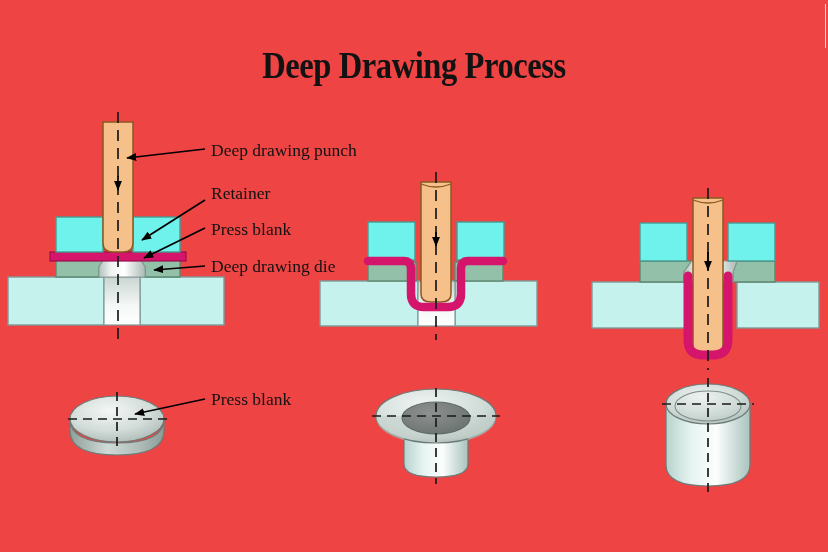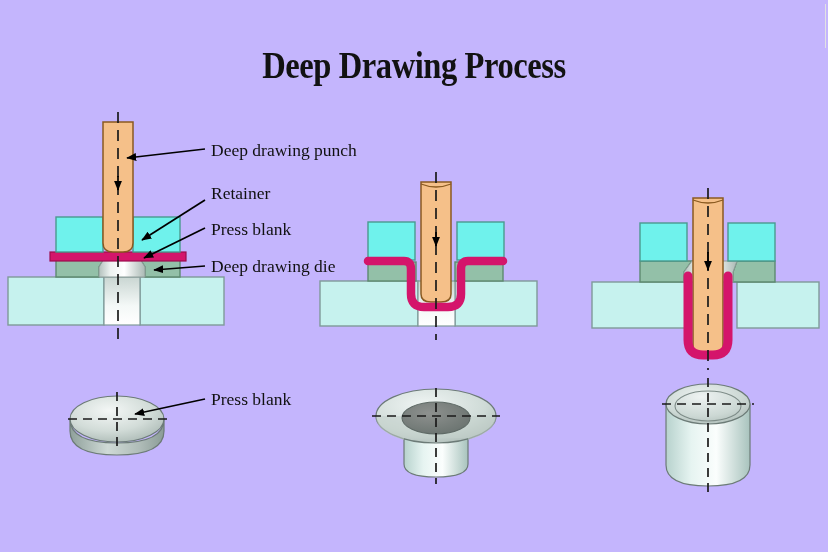--- a/index.html
+++ b/index.html
@@ -7,21 +7,21 @@
     padding: 0;
     background: #ffffff;
   }
   body {
     font-family: "Liberation Serif", serif;
   }
   #page {
     position: relative;
     width: 828px;
     height: 552px;
-    background: #c4b5fd;
+    background: #ef4444;
     overflow: hidden;
   }
   #title {
     position: absolute;
     top: 44px;
     left: 0;
     width: 828px;
     text-align: center;
     font-family: "Liberation Serif", serif;
     font-weight: bold;

